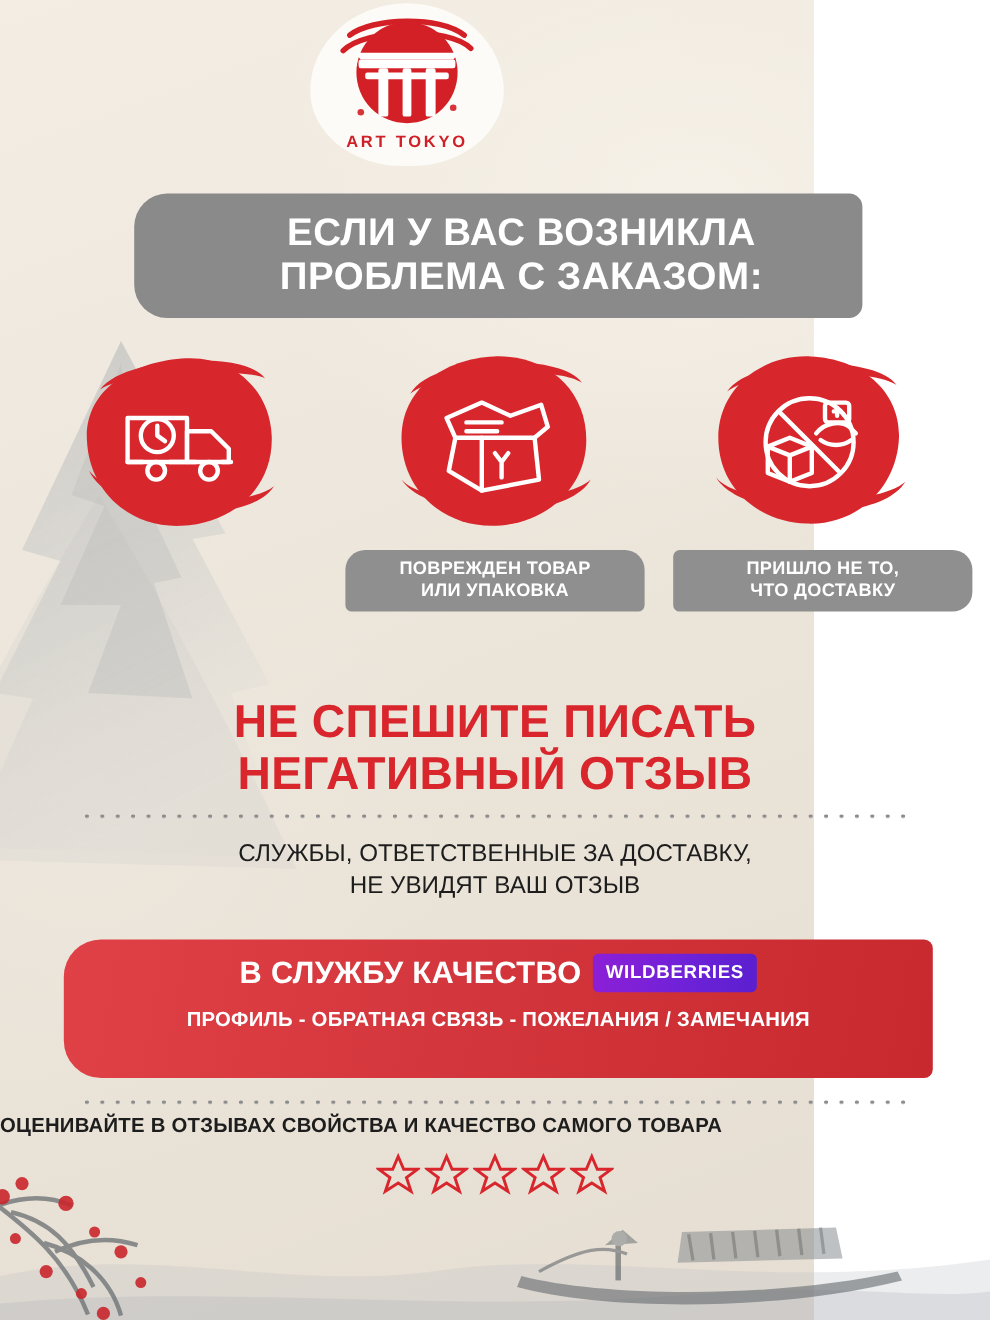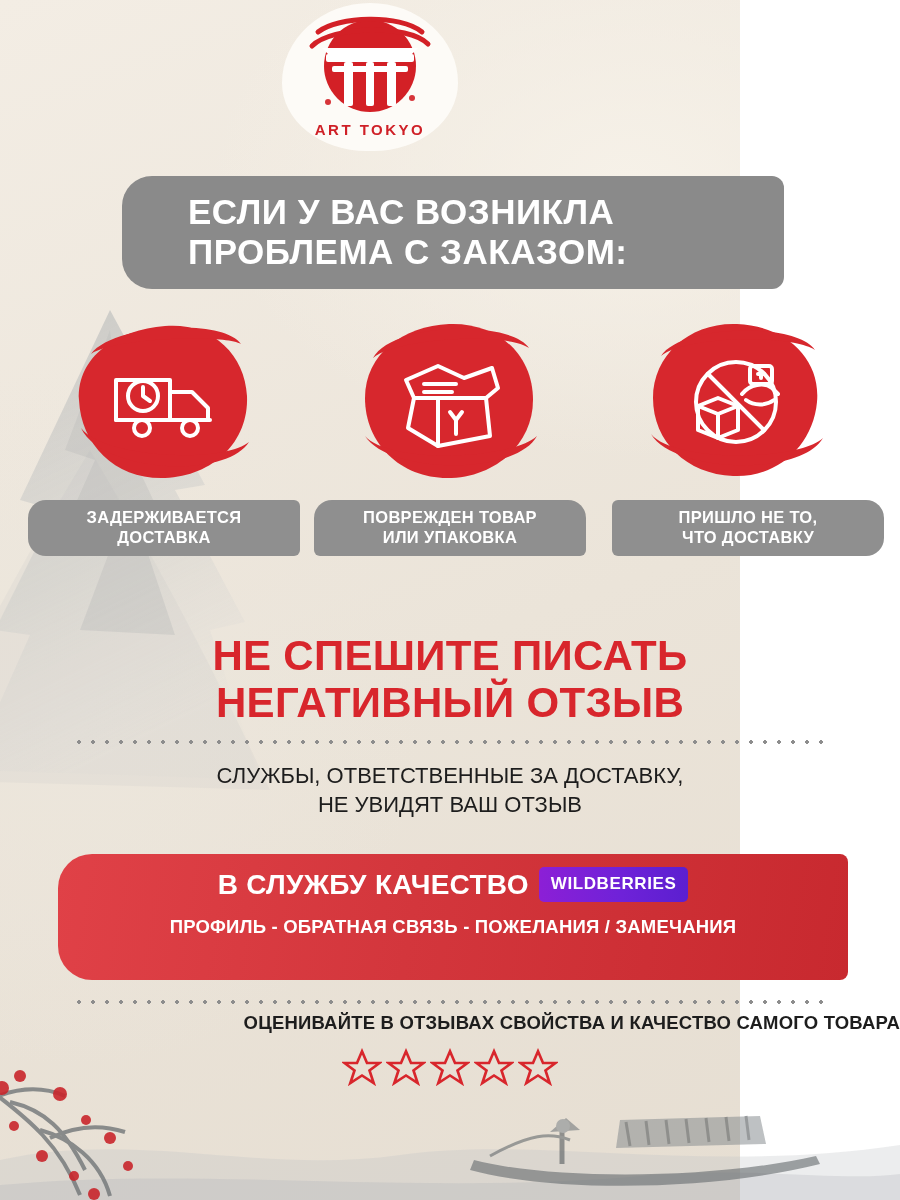--- a/index.html
+++ b/index.html
@@ -73,20 +73,21 @@
     position: absolute; left: 122px; top: 176px;
     width: 662px; padding: 16px 24px 18px 66px;
     background: #8a8a8a;
     border-radius: 30px 12px 12px 30px;
     color: #fff;
   }
   .banner span {
     display: block;
     font-size: 35px; line-height: 1.13; font-weight: bold;
     letter-spacing: .5px;
+    text-align: center;
   }
 
   
   .cols {
     position: absolute; left: 28px; top: 318px;
     width: 844px; height: 270px;
     display: flex; justify-content: space-between;
   }
   .col { width: 272px; display: flex; flex-direction: column; align-items: center; }
   .brush {
@@ -150,21 +151,21 @@
     color: #fff; font-size: 17px; font-weight: bold; letter-spacing: .6px;
     padding: 7px 12px 8px; border-radius: 5px;
   }
   .support-row2 {
     text-align: center; font-size: 18.5px; font-weight: bold; letter-spacing: .2px;
     padding-top: 14px;
   }
 
   
   .footer-text {
-    position: absolute; left: 0; top: 1012px; width: 900px; text-align: right;
+    position: absolute; left: 0; top: 1012px; width: 900px; text-align: left;
     font-size: 18.5px; font-weight: bold; color: #1d1d1d; letter-spacing: .2px;
   }
   .stars {
     position: absolute; left: 0; top: 1048px; width: 900px;
     display: flex; justify-content: center; gap: 4px;
   }
   .star { width: 40px; height: 40px; }
 </style>
 </head>
 <body>
@@ -270,26 +271,20 @@
             <path d="M8 26 H62 V66 H8 Z"></path>
             <path d="M62 38 H84 L100 54 V66 H62 Z"></path>
             <circle cx="34" cy="74" r="8"></circle>
             <circle cx="82" cy="74" r="8"></circle>
             <path d="M8 66 H22 M46 66 H70 M94 66 H102"></path>
             <circle cx="35" cy="42" r="15"></circle>
             <path d="M35 33 V42 L42 47"></path>
           </g>
         </svg>
       </div>
-      <div class="label">
-        <span>
-          <span>ЗАДЕРЖИВАЕТСЯ</span><br>
-          <span>ДОСТАВКА</span>
-        </span>
-      </div>
     </div>
 
     <div class="col">
       <div class="brush">
         <svg class="blob" viewBox="0 0 182 168" aria-hidden="true">
           <path d="M90 6 C138 4 174 36 174 82 C174 126 136 160 88 160 C42 160 6 126 6 80 C6 36 44 8 90 6 Z" fill="#d7272d"></path>
           <path d="M14 40 C34 4 152 2 170 30 C148 14 38 20 14 40 Z" fill="#d7272d"></path>
           <path d="M6 118 C30 156 156 158 178 118 C152 142 30 146 6 118 Z" fill="#d7272d"></path>
         </svg>
         <svg class="glyph" viewBox="0 0 112 96" aria-hidden="true">

